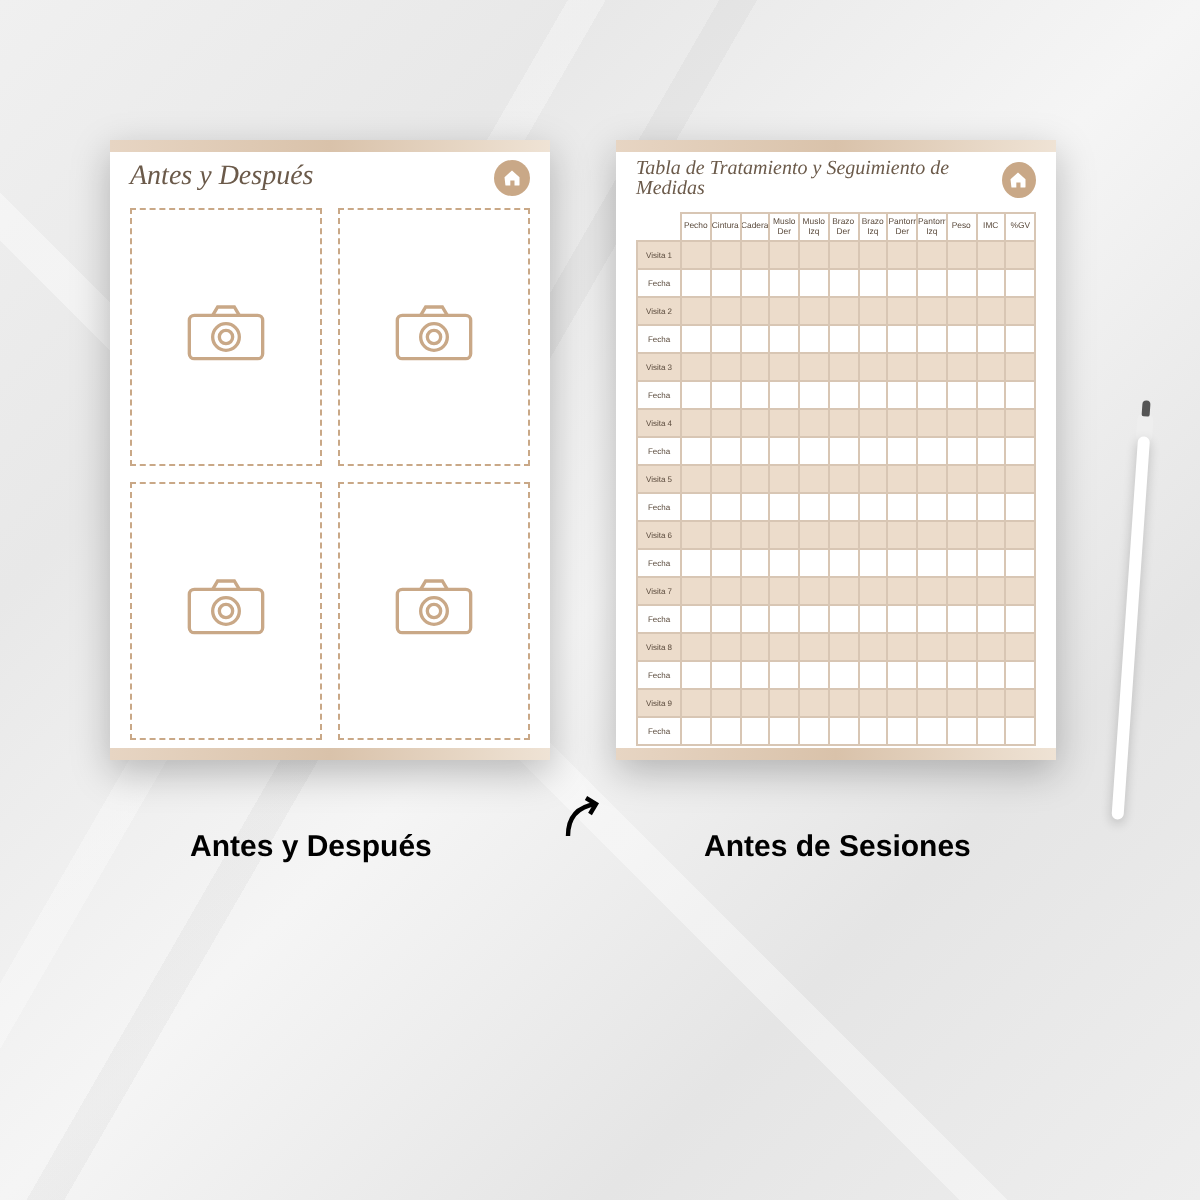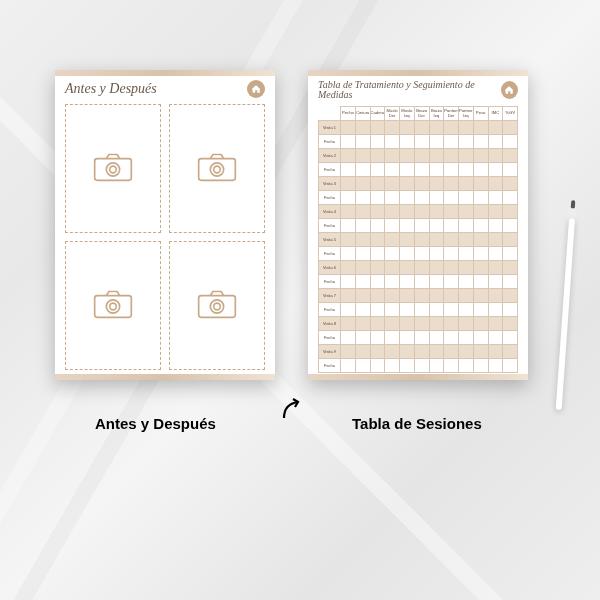--- a/index.html
+++ b/index.html
@@ -488,20 +488,20 @@
   </div>
 
   <div class="arrow">
     <svg viewBox="0 0 26 26">
         <path d="M6 22 Q 6 8 20 6"></path>
         <path d="M15 3 L20 6 L17 11"></path>
       </svg>
   </div>
 
   <div class="caption cap-left">Antes y Después</div>
-  <div class="caption cap-right">Tabla de Sesiones</div>
+  <div class="caption cap-right">Antes de Sesiones</div>
 
   <div class="pencil">
     <div class="pencil-tip"></div>
     <div class="pencil-body"></div>
   </div>
 
 </div>
 
 </body></html>

